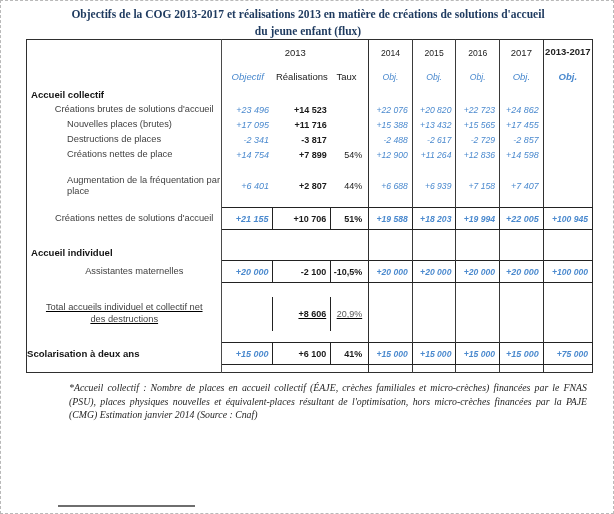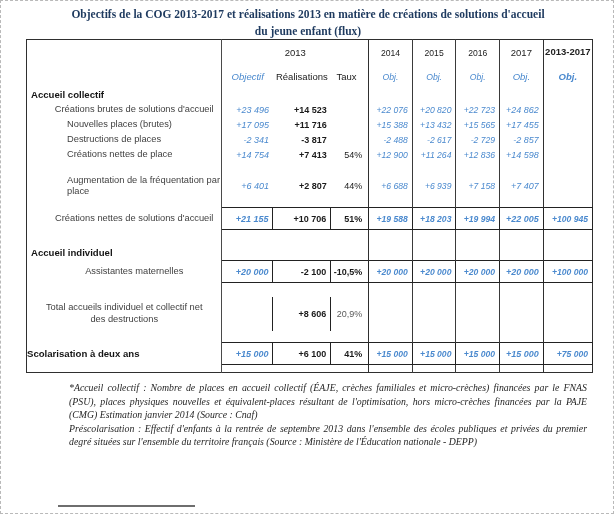--- a/index.html
+++ b/index.html
@@ -36,21 +36,21 @@
   tr.h1{height:26px;}tr.h2{height:22px;}
   td.g2013{border-right:1.8px solid #2f2f2f;}
   td.tot-h{font-weight:bold;white-space:normal;line-height:1.15;}
   td.obj-h{font-style:italic;color:#4a89ce;}
   td.obj-b{font-weight:bold;}
   
   tr.r-section{height:15px;}
   tr.r-section td.lbl{font-weight:bold;color:#141414;padding-left:4px;font-size:9.6px;}
   tr.r-item{height:15px;}
   tr.r-summary{height:22px;}
-  tr.r-total{height:34px;}
+  tr.r-total{height:34px;text-decoration:underline;}
   tr.ind1 td.lbl{padding-left:20px;text-align:center;}
   tr.ind2 td.lbl{padding-left:40px;}
   tr.centerlbl td.lbl{text-align:center;padding:0 14px;}
   tr.boldlbl td.lbl{font-weight:bold;color:#141414;font-size:9.6px;}
   tr.r-summary td.val{border:1px solid #222;font-weight:bold;}
   tr.r-total td.v-real{border-left:1px solid #222;border-right:1px solid #222;}
   tr.r-total td.v-taux{color:#5a5a5a;font-weight:normal;}
   
   .notes{
     position:absolute;left:68px;top:380px;width:518px;
@@ -142,21 +142,21 @@
             <td class="v-taux"></td>
             <td class="v-year blue val">-2 488</td>
             <td class="v-year blue val">-2 617</td>
             <td class="v-year blue val">-2 729</td>
             <td class="v-y17 blue val">-2 857</td>
             <td class="v-tot blue"></td>
           </tr>
           <tr class="r-item ind2">
             <td class="lbl">Créations nettes de place</td>
             <td class="v-obj blue val">+14 754</td>
-            <td class="v-real val">+7 413</td>
+            <td class="v-real val">+7 899</td>
             <td class="v-taux val">54%</td>
             <td class="v-year blue val">+12 900</td>
             <td class="v-year blue val">+11 264</td>
             <td class="v-year blue val">+12 836</td>
             <td class="v-y17 blue val">+14 598</td>
             <td class="v-tot blue"></td>
           </tr>
           <tr class="r-spacer" style="height: 12px;">
             <td class="lbl"></td>
             <td class="v-obj blue"></td>
@@ -288,18 +288,17 @@
             <td class="v-year blue"></td>
             <td class="v-y17 blue"></td>
             <td class="v-tot blue"></td>
           </tr>
         </tbody>
     </table>
   </div>
 
   <div class="notes">
     <p>*Accueil collectif : Nombre de places en accueil collectif (ÉAJE, crèches familiales et micro-crèches) financées par le FNAS (PSU), places physiques nouvelles et équivalent-places résultant de l'optimisation, hors micro-crèches financées par la PAJE (CMG) Estimation janvier 2014 (Source : Cnaf)</p>
-    <p>Préscolarisation : Effectif d'enfants à la rentrée de septembre 2013 dans l'ensemble des écoles publiques et privées du premier degré situées sur l'ensemble du territoire français (Source : Ministère de l'Éducation nationale - DEPP)</p>
   </div>
 
   <div class="bottom-rule"></div>
 
 </div>
 
 </body></html>

